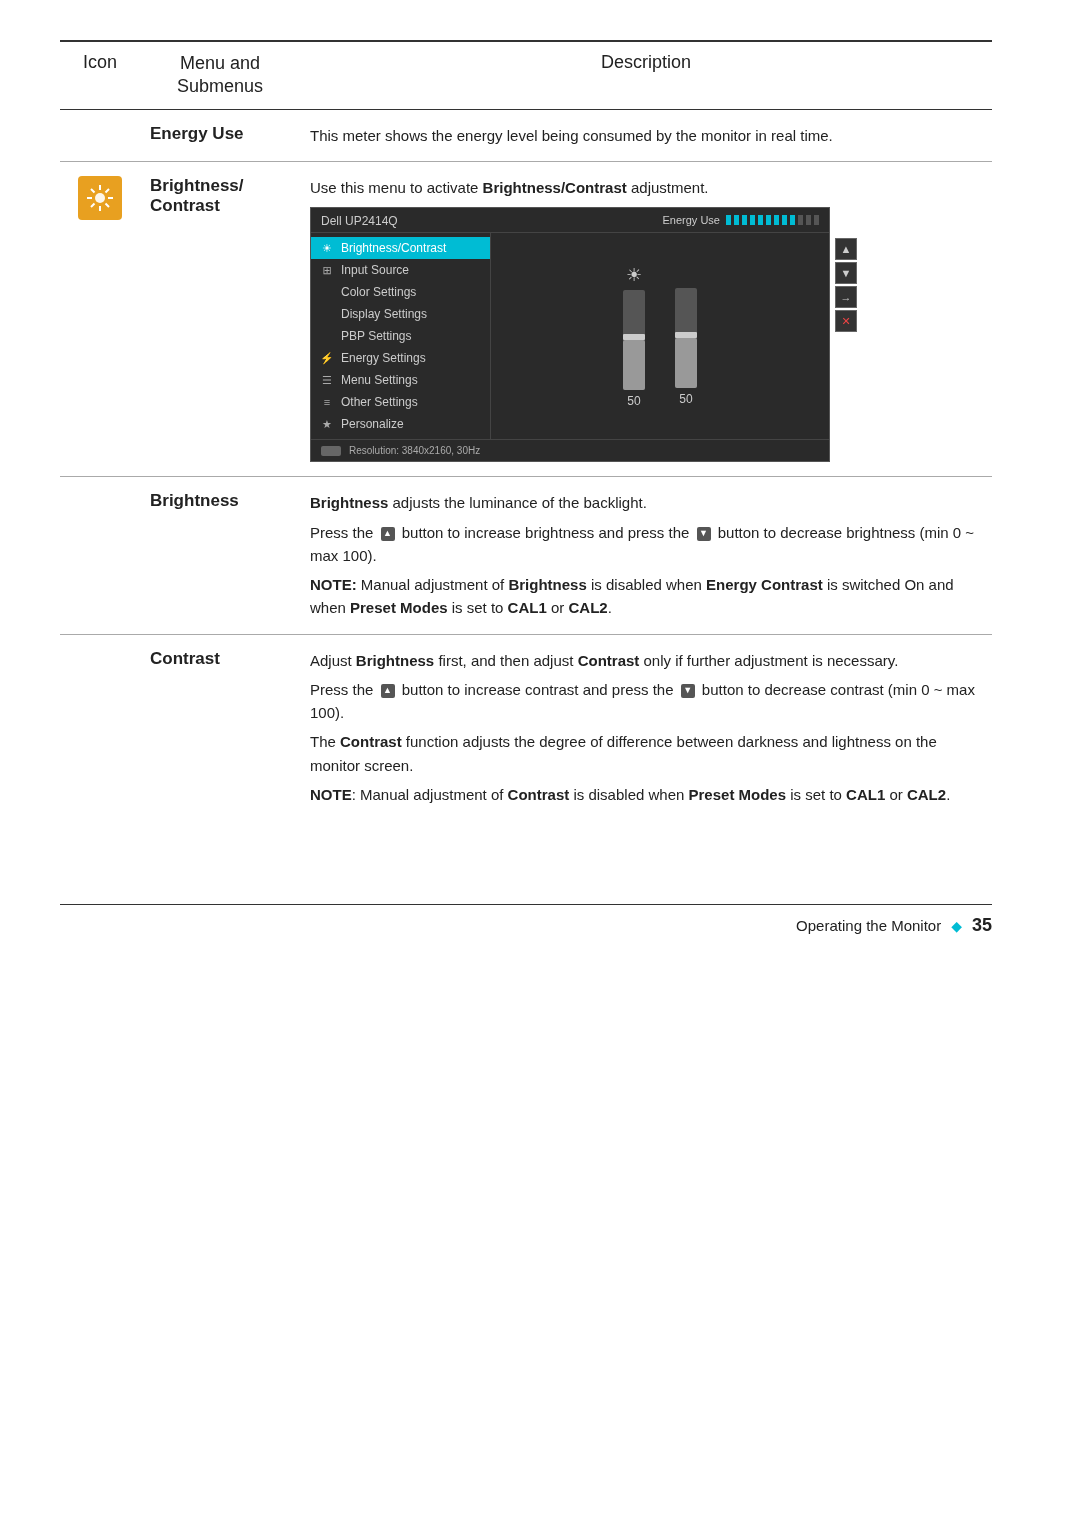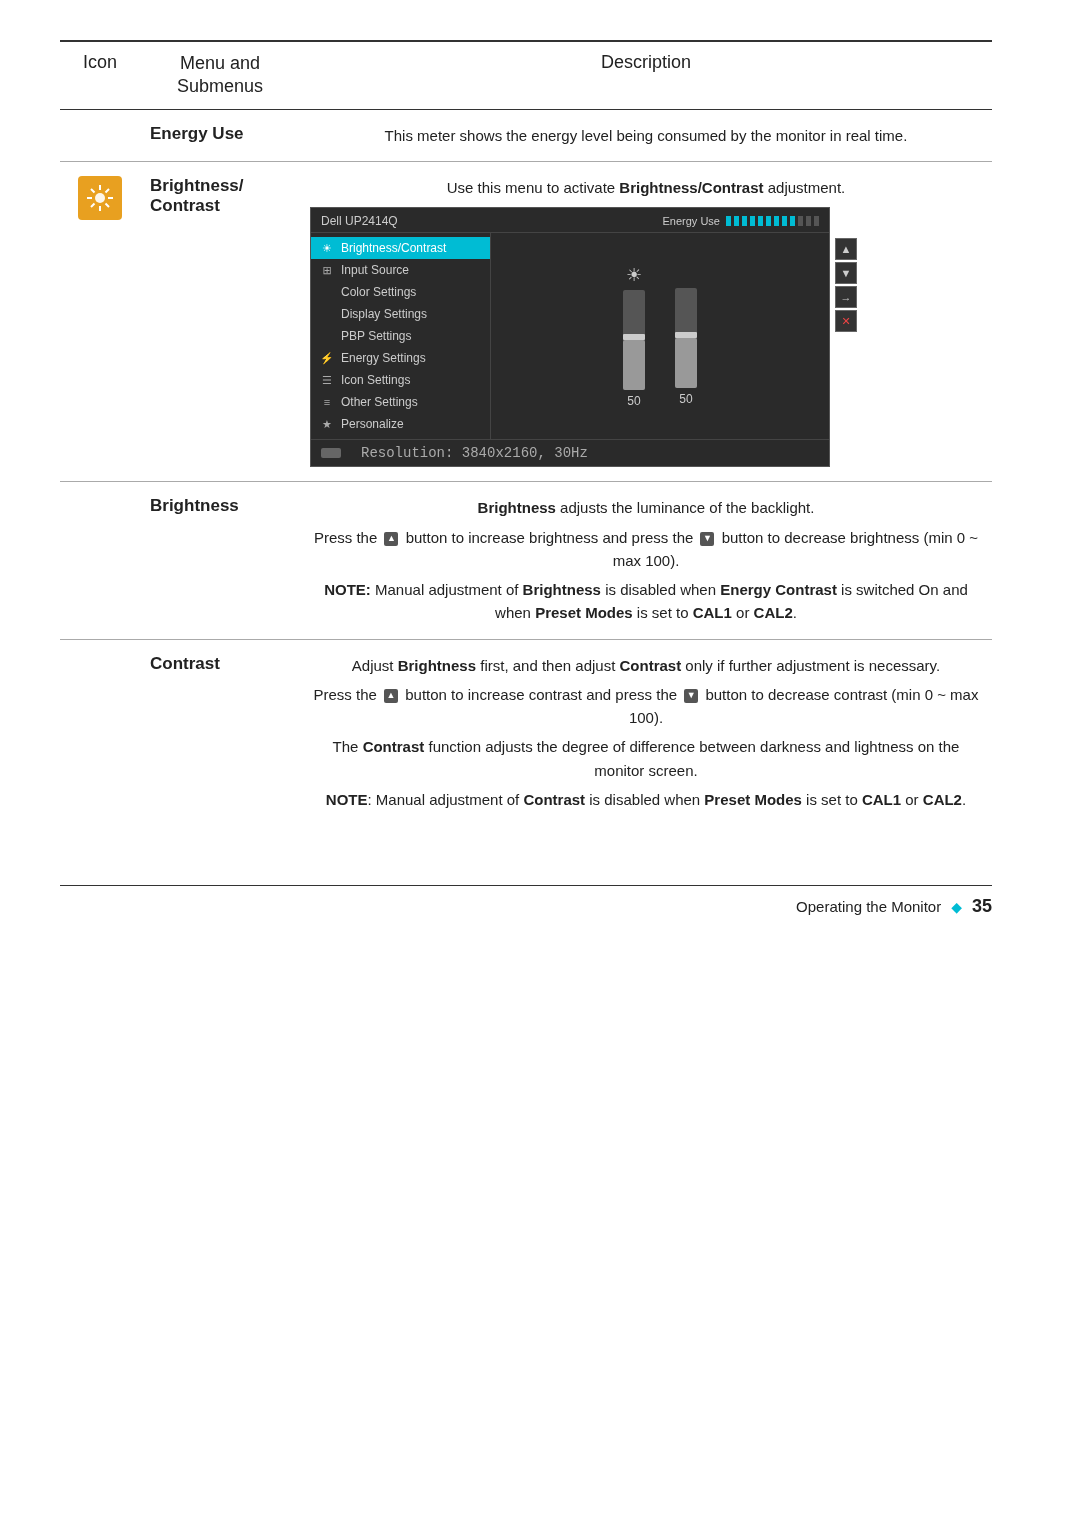--- a/index.html
+++ b/index.html
@@ -68,21 +68,21 @@
       border: 1px solid #555;
       width: 520px;
       margin-top: 8px;
       padding: 0;
       position: relative;
     }
 
     .osd-header {
       display: flex;
       justify-content: space-between;
-      align-items: center;
+      align-items: flex-start;
       padding: 6px 10px 4px 10px;
       border-bottom: 1px solid #444;
     }
 
     .osd-header-left {
       color: #ccc;
       font-size: 12px;
     }
 
     .osd-header-right {
@@ -206,44 +206,43 @@
       justify-content: center;
       color: #ccc;
       font-size: 11px;
     }
 
     .osd-btn.close { color: #e44; }
 
     .osd-footer {
       padding: 5px 10px;
       color: #aaa;
-      font-size: 14px;
+      font-size: 10px;
       border-top: 1px solid #444;
       display: flex;
       align-items: center;
-      gap: 20px;
-      font-family: Liberation Mono, monospace;
+      gap: 8px;
     }
 
     .osd-footer-icon {
       width: 20px;
       height: 10px;
       background: #666;
       border-radius: 2px;
     }
 
     
-    .desc-para { margin-bottom: 6px; line-height: 1.55; text-align: center; }
+    .desc-para { margin-bottom: 6px; line-height: 1.55; }
     .desc-para:last-child { margin-bottom: 0; }
 
     .note-bold { font-weight: bold; }
 
     
     .page-footer {
-      margin-top: 60px;
+      margin-top: 84px;
       display: flex;
       justify-content: flex-end;
       align-items: center;
       gap: 10px;
       padding-top: 10px;
       border-top: 1.5px solid #333;
     }
 
     .footer-text { font-size: 15px; }
     .footer-diamond { color: #00bcd4; font-size: 14px; }
@@ -353,21 +352,21 @@
                 <div class="osd-menu-item">
                   <span class="menu-icon"></span>
                   <span>PBP Settings</span>
                 </div>
                 <div class="osd-menu-item">
                   <span class="menu-icon">⚡</span>
                   <span>Energy Settings</span>
                 </div>
                 <div class="osd-menu-item">
                   <span class="menu-icon">☰</span>
-                  <span>Icon Settings</span>
+                  <span>Menu Settings</span>
                 </div>
                 <div class="osd-menu-item">
                   <span class="menu-icon">≡</span>
                   <span>Other Settings</span>
                 </div>
                 <div class="osd-menu-item">
                   <span class="menu-icon">★</span>
                   <span>Personalize</span>
                 </div>
               </div>

